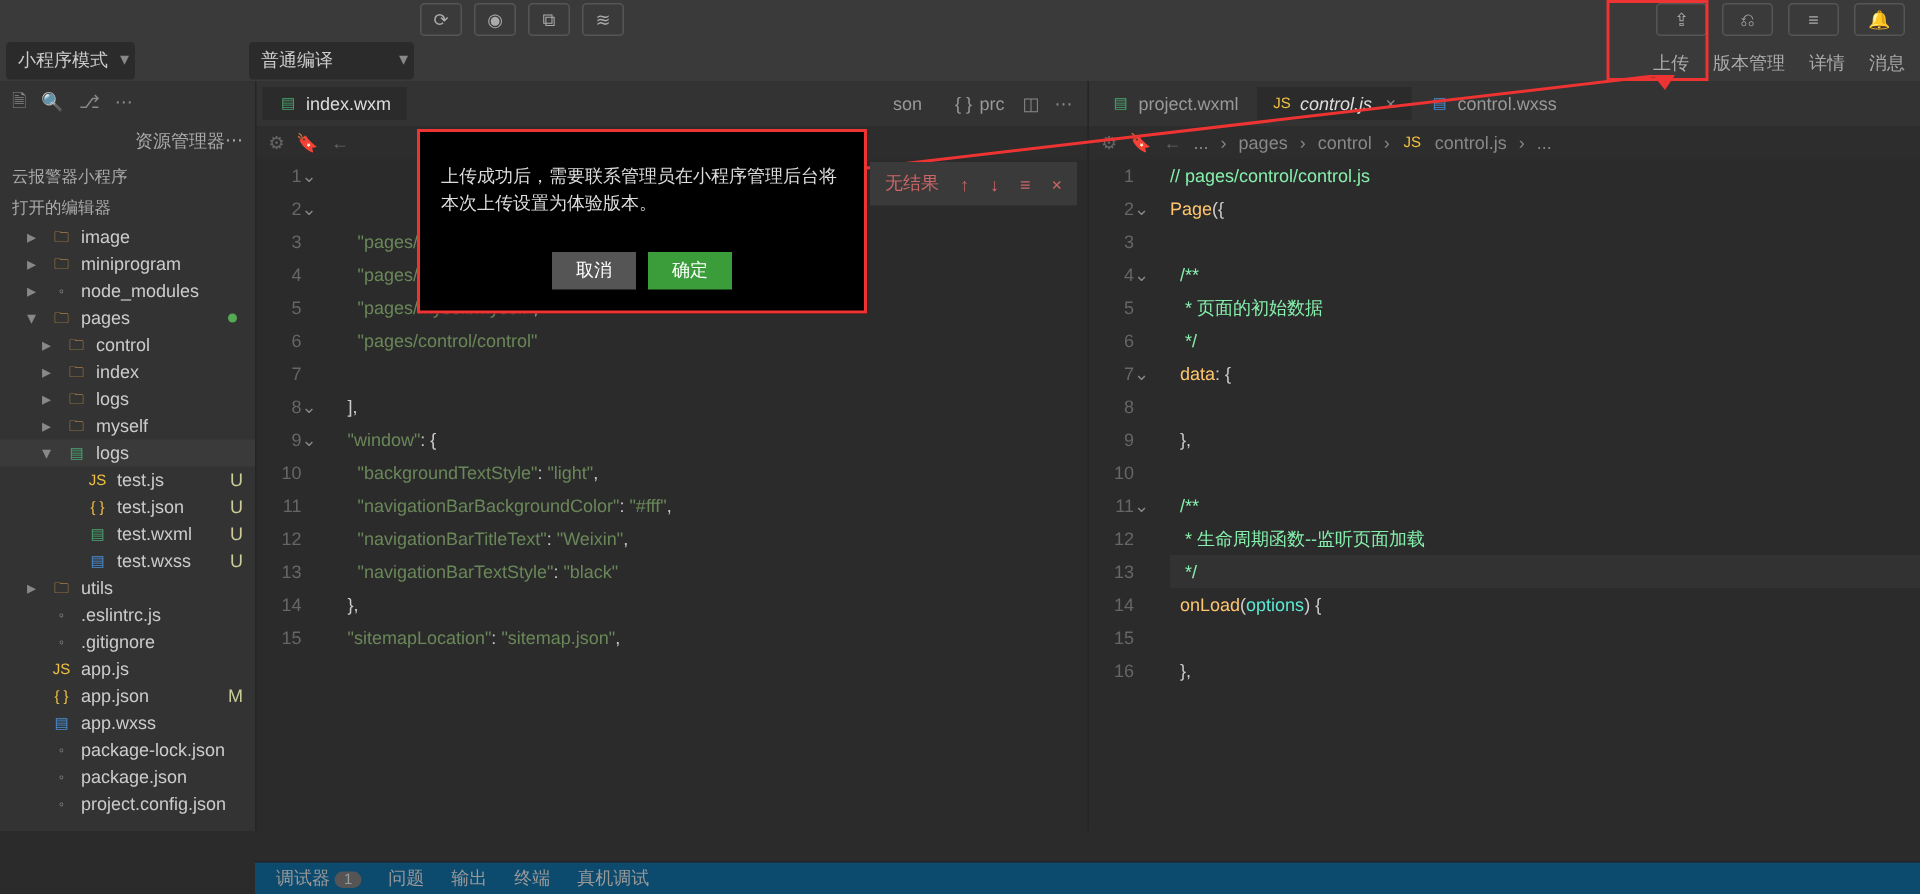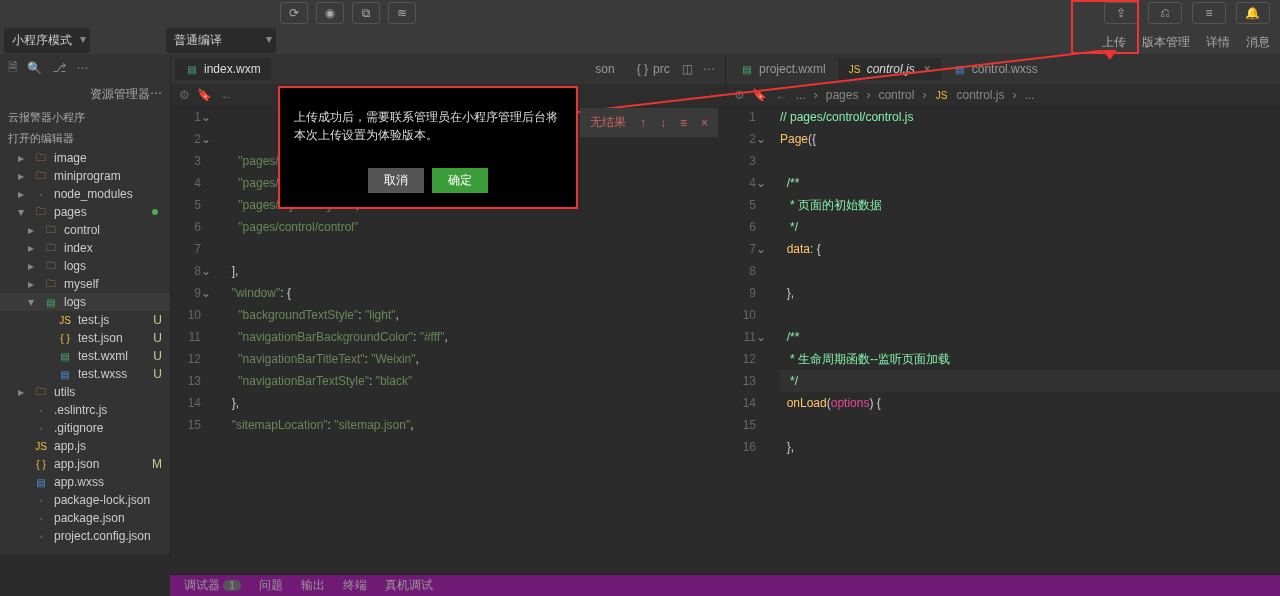--- a/index.html
+++ b/index.html
@@ -50,35 +50,35 @@
 .code{flex:1;display:flex;font-family:Consolas,monospace;font-size:13px;overflow:hidden}
 .gutter{width:40px;text-align:right;padding-right:10px;color:#666;background:#2b2b2b;line-height:22px}
 .gutter .ln{height:22px}
 .gutter .fold{position:relative}
 .gutter .fold::after{content:"⌄";position:absolute;right:-10px;color:#888}
 .codetext{flex:1;padding-left:14px;line-height:22px;white-space:pre}
 .s-str{color:#6a8759}
 .s-punc{color:#ccc}
 .s-com{color:#86efac}
 .s-fn{color:#ffc66d}
-.s-par{color:#ec4899}
+.s-par{color:#5eead4}
 .hl-line{background:#323232;display:inline-block;width:100%}
 
 .dialog{position:absolute;left:278px;top:86px;width:300px;background:#000000;border:2px solid #e33;padding:20px 14px 14px;z-index:20}
 .dialog-txt{color:#ddd;line-height:18px;margin-bottom:24px}
 .dialog-btns{display:flex;justify-content:center;gap:8px}
 .btn{padding:4px 16px;border:none;cursor:pointer;color:#fff}
 .btn-cancel{background:#555}
 .btn-ok{background:#3a9d3a}
 
 .search-bar{position:absolute;left:580px;top:108px;background:#3a3a3a;padding:6px 10px;display:flex;align-items:center;gap:14px;z-index:15}
 .search-bar span{color:#c66}
 .search-ico{color:#888;cursor:pointer}
 
-.bottom{position:absolute;bottom:0;left:170px;right:0;height:22px;background:#701a75;display:flex;align-items:center;gap:18px;padding-left:14px;color:#999;border-top:1px solid #222}
+.bottom{position:absolute;bottom:0;left:170px;right:0;height:22px;background:#0c4a6e;display:flex;align-items:center;gap:18px;padding-left:14px;color:#999;border-top:1px solid #222}
 .bottom .badge{background:#555;border-radius:8px;padding:0 6px;font-size:10px}
 
 .arrow-line{position:absolute;z-index:6;pointer-events:none}
 </style>
 </head>
 <body>
 
 <div class="topbar">
   <div class="topbar-left">
     <div class="mode-sel">小程序模式</div>

